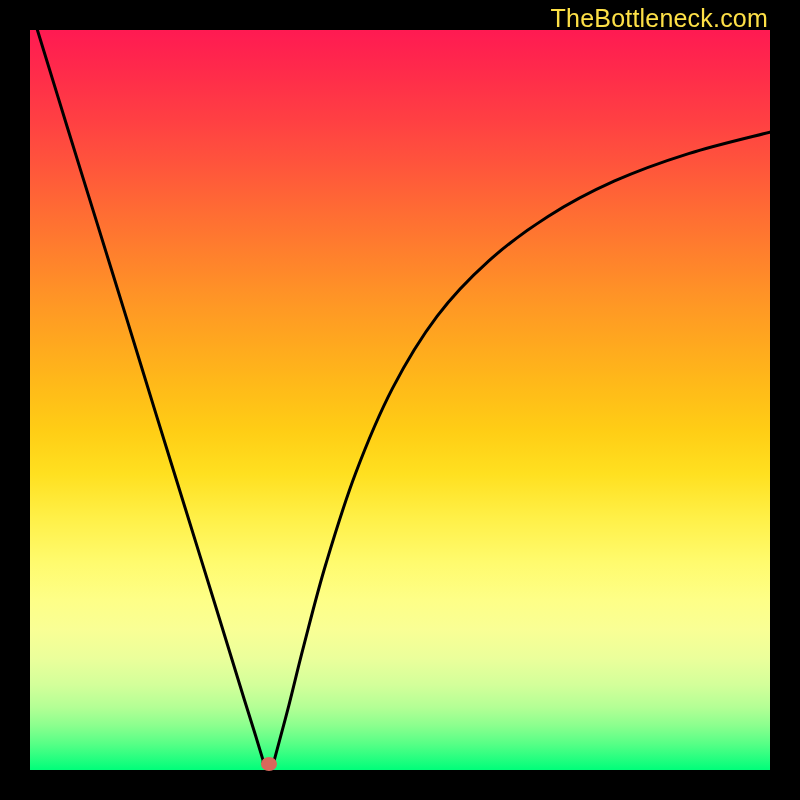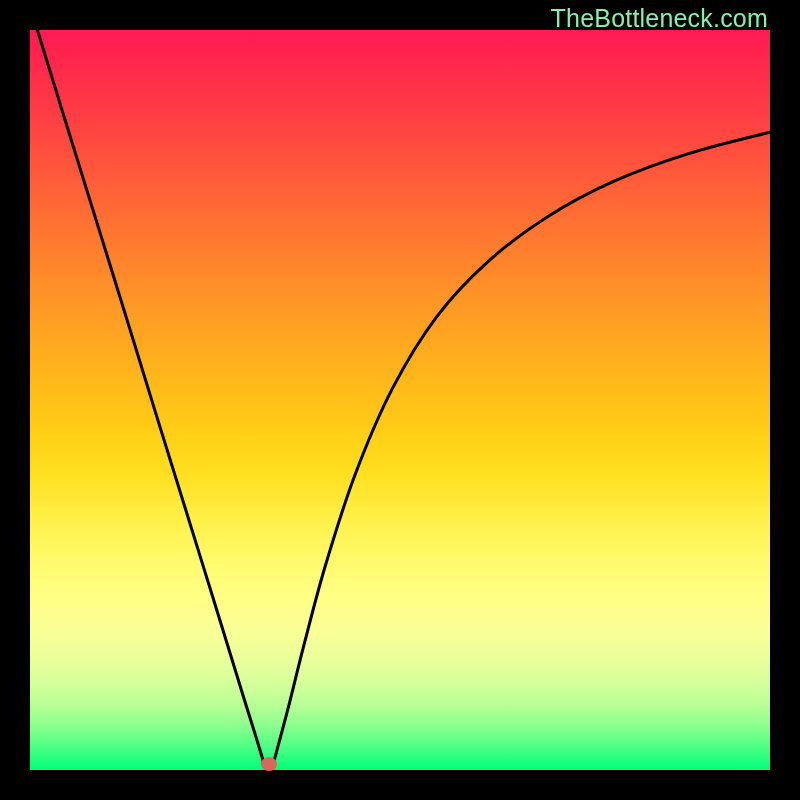--- a/index.html
+++ b/index.html
@@ -8,21 +8,21 @@
     height: 800px;
     background: #000;
     position: relative;
     font-family: Arial, Helvetica, sans-serif;
     overflow: hidden;
   }
   .watermark {
     position: absolute;
     top: 4px;
     right: 32px;
-    color: #86efac;
+    color: #fde047;
     font-size: 25px;
     font-weight: 500;
     letter-spacing: 0.2px;
     z-index: 5;
   }
   .plot {
     position: absolute;
     left: 30px;
     top: 30px;
     width: 740px;

